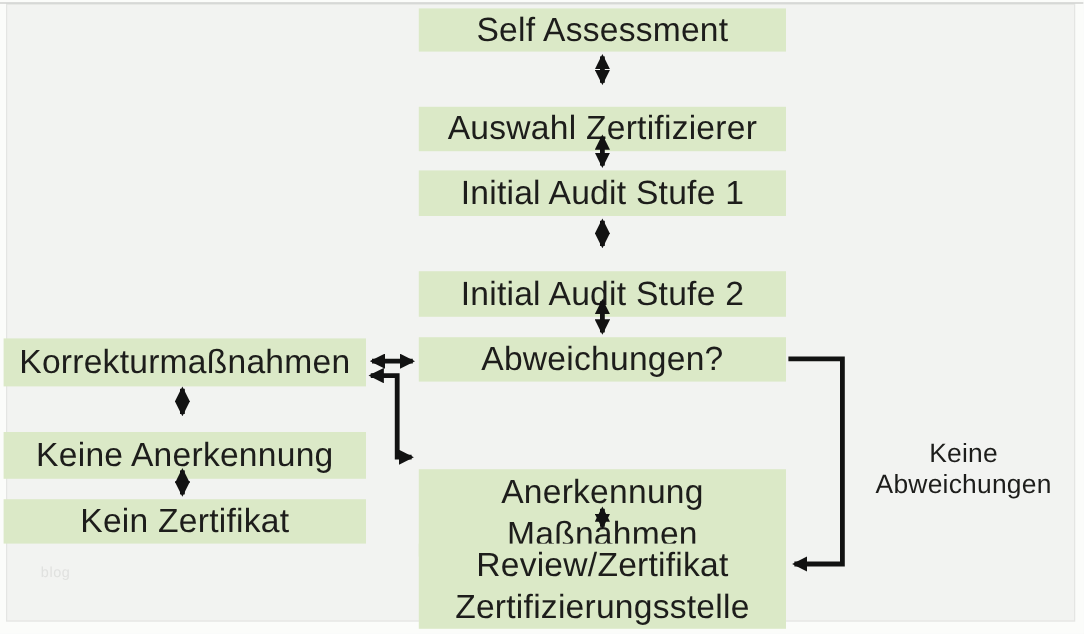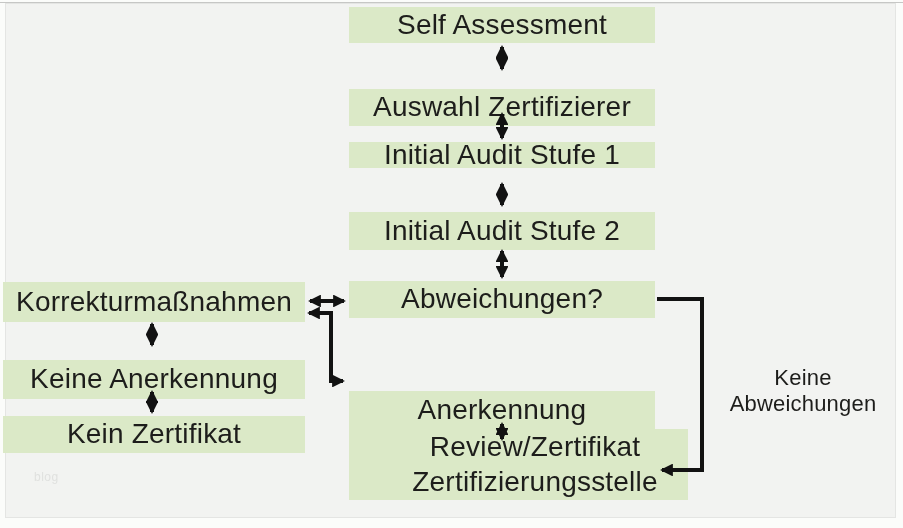--- a/index.html
+++ b/index.html
@@ -38,25 +38,25 @@
     font-size:28px;
     letter-spacing:.2px;
     line-height:1.22;
     white-space:pre-line;
     z-index:2;
   }
   .main-col{left:349px;width:306px;}
   .side-col{left:3px;width:302px;}
   .n-m0{top:7px;height:36px;}
   .n-m1{top:89px;height:37px;}
-  .n-m2{top:142px;height:26px;}
-  .n-m3{top:212px;height:38px;}
+  .n-m2{top:142px;height:38px;}
+  .n-m3{top:226px;height:38px;}
   .n-m4{top:281px;height:37px;}
   .n-m5{top:347px;height:73px;margin-top:44px;}
-  .n-m6{top:429px;height:71px;padding-left:33px;}
+  .n-m6{top:453px;height:71px;}
   .n-s0{top:282px;height:40px;}
   .n-s1{top:349px;height:39px;margin-top:11px;}
   .n-s2{top:416px;height:37px;}
   .arrow-layer{
     position:absolute;top:0;left:0;width:903px;height:528px;
     z-index:3;pointer-events:none;
   }
   .arrow-layer path.edge{
     fill:none;
     stroke:var(--arrow);

